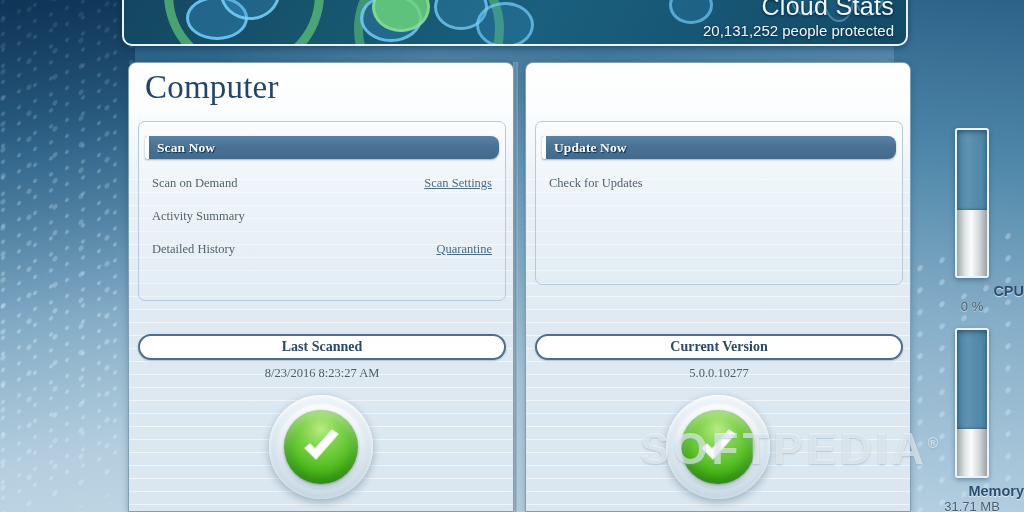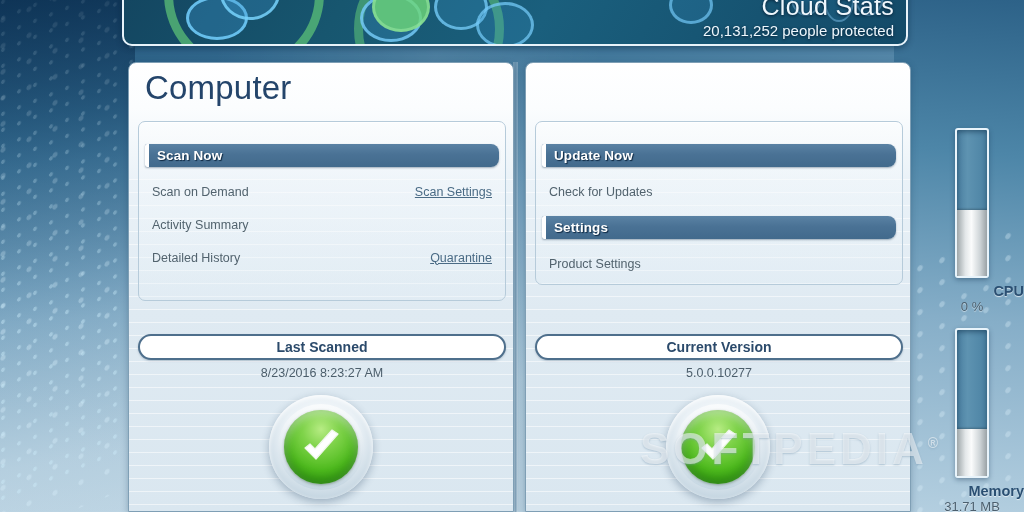--- a/index.html
+++ b/index.html
@@ -76,20 +76,21 @@
   #cloud-sub { font-size:15px; font-weight:400; line-height:20px; margin-top:1px; }
 
   
   .panel {
     position:absolute; top:62px; width:386px; height:450px;
     border:1px solid #7f9fb5;
     border-top-left-radius:8px; border-top-right-radius:8px;
     background:linear-gradient(180deg,#ffffff 0%,#fbfdfe 10%, #eaf2f8 26%, #dfeaf2 55%, #dae7f0 100%);
     box-shadow:0 2px 7px rgba(20,55,85,.30);
     overflow:hidden;
+    font-family:Liberation Serif, serif;
   }
   #panel-computer { left:128px; }
   #panel-product  { left:525px; }
   .panel-stripes {
     position:absolute; left:0; right:0; top:116px; bottom:0;
     background:repeating-linear-gradient(180deg, rgba(255,255,255,.55) 0px, rgba(255,255,255,.55) 1px, transparent 1px, transparent 13px);
     pointer-events:none;
   }
   .panel-title {
     position:absolute; left:16px; top:6px;
@@ -104,21 +105,21 @@
     border-radius:7px;
     background:linear-gradient(180deg, rgba(255,255,255,.42), rgba(226,238,246,.30));
     box-shadow:inset 0 1px 0 rgba(255,255,255,.85);
     padding:6px 0 7px 0;
   }
   #card-computer { height:180px; }
   #card-product  { height:164px; }
 
   .sec { position:relative; }
   .sec-bar {
-    position:relative; margin:16px 6px 0 6px; height:23px;
+    position:relative; margin:8px 6px 0 6px; height:23px;
     background:linear-gradient(180deg,#5a82a4 0%, #4a7295 45%, #426a8c 100%);
     border-radius:2px 8px 8px 2px;
     box-shadow:0 1px 2px rgba(25,55,85,.38);
     display:flex; align-items:center;
   }
   .sec-bar::before {
     content:""; position:absolute; left:0; top:0; bottom:0; width:4px;
     background:#ffffff; border-radius:2px 0 0 2px;
   }
   .sec-title {
@@ -297,28 +298,20 @@
 
   <div class="card" id="card-product">
     <div class="sec">
       <div class="sec-bar">
         <span class="sec-title">Update Now</span>
       </div>
       <div class="sec-row">
         <span class="sec-desc">Check for Updates</span>
       </div>
     </div>
-    <div class="sec">
-      <div class="sec-bar">
-        <span class="sec-title">Settings</span>
-      </div>
-      <div class="sec-row">
-        <span class="sec-desc">Product Settings</span>
-      </div>
-    </div>
   </div>
 
   <div class="pill">Current Version</div>
   <div class="pill-value">5.0.0.10277</div>
 
   <div class="status-icon">
     <div class="status-inner">
       <svg width="52" height="52" viewBox="0 0 52 52" aria-hidden="true">
         <path d="M10 27 L21 38 L43 13 L37 9 L20 28 L15 23 Z" fill="#ffffff" stroke="#eef7ea" stroke-width="1.2" stroke-linejoin="round"></path>
       </svg>

